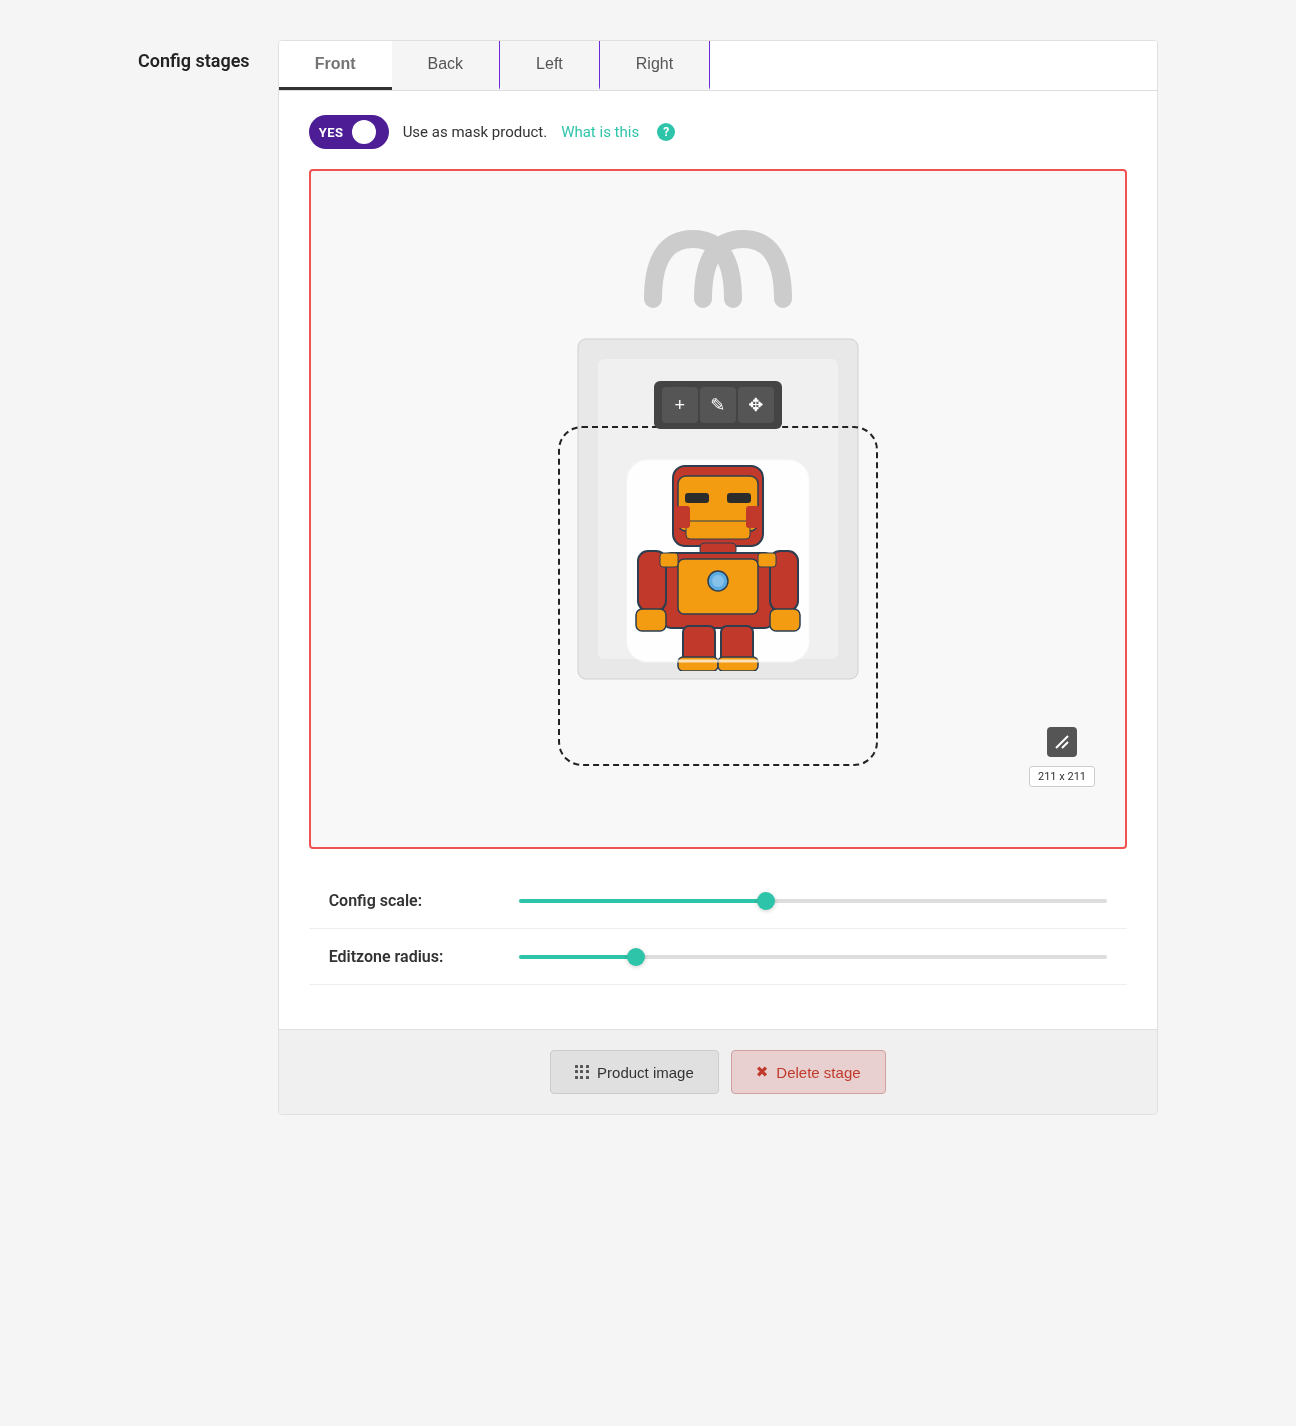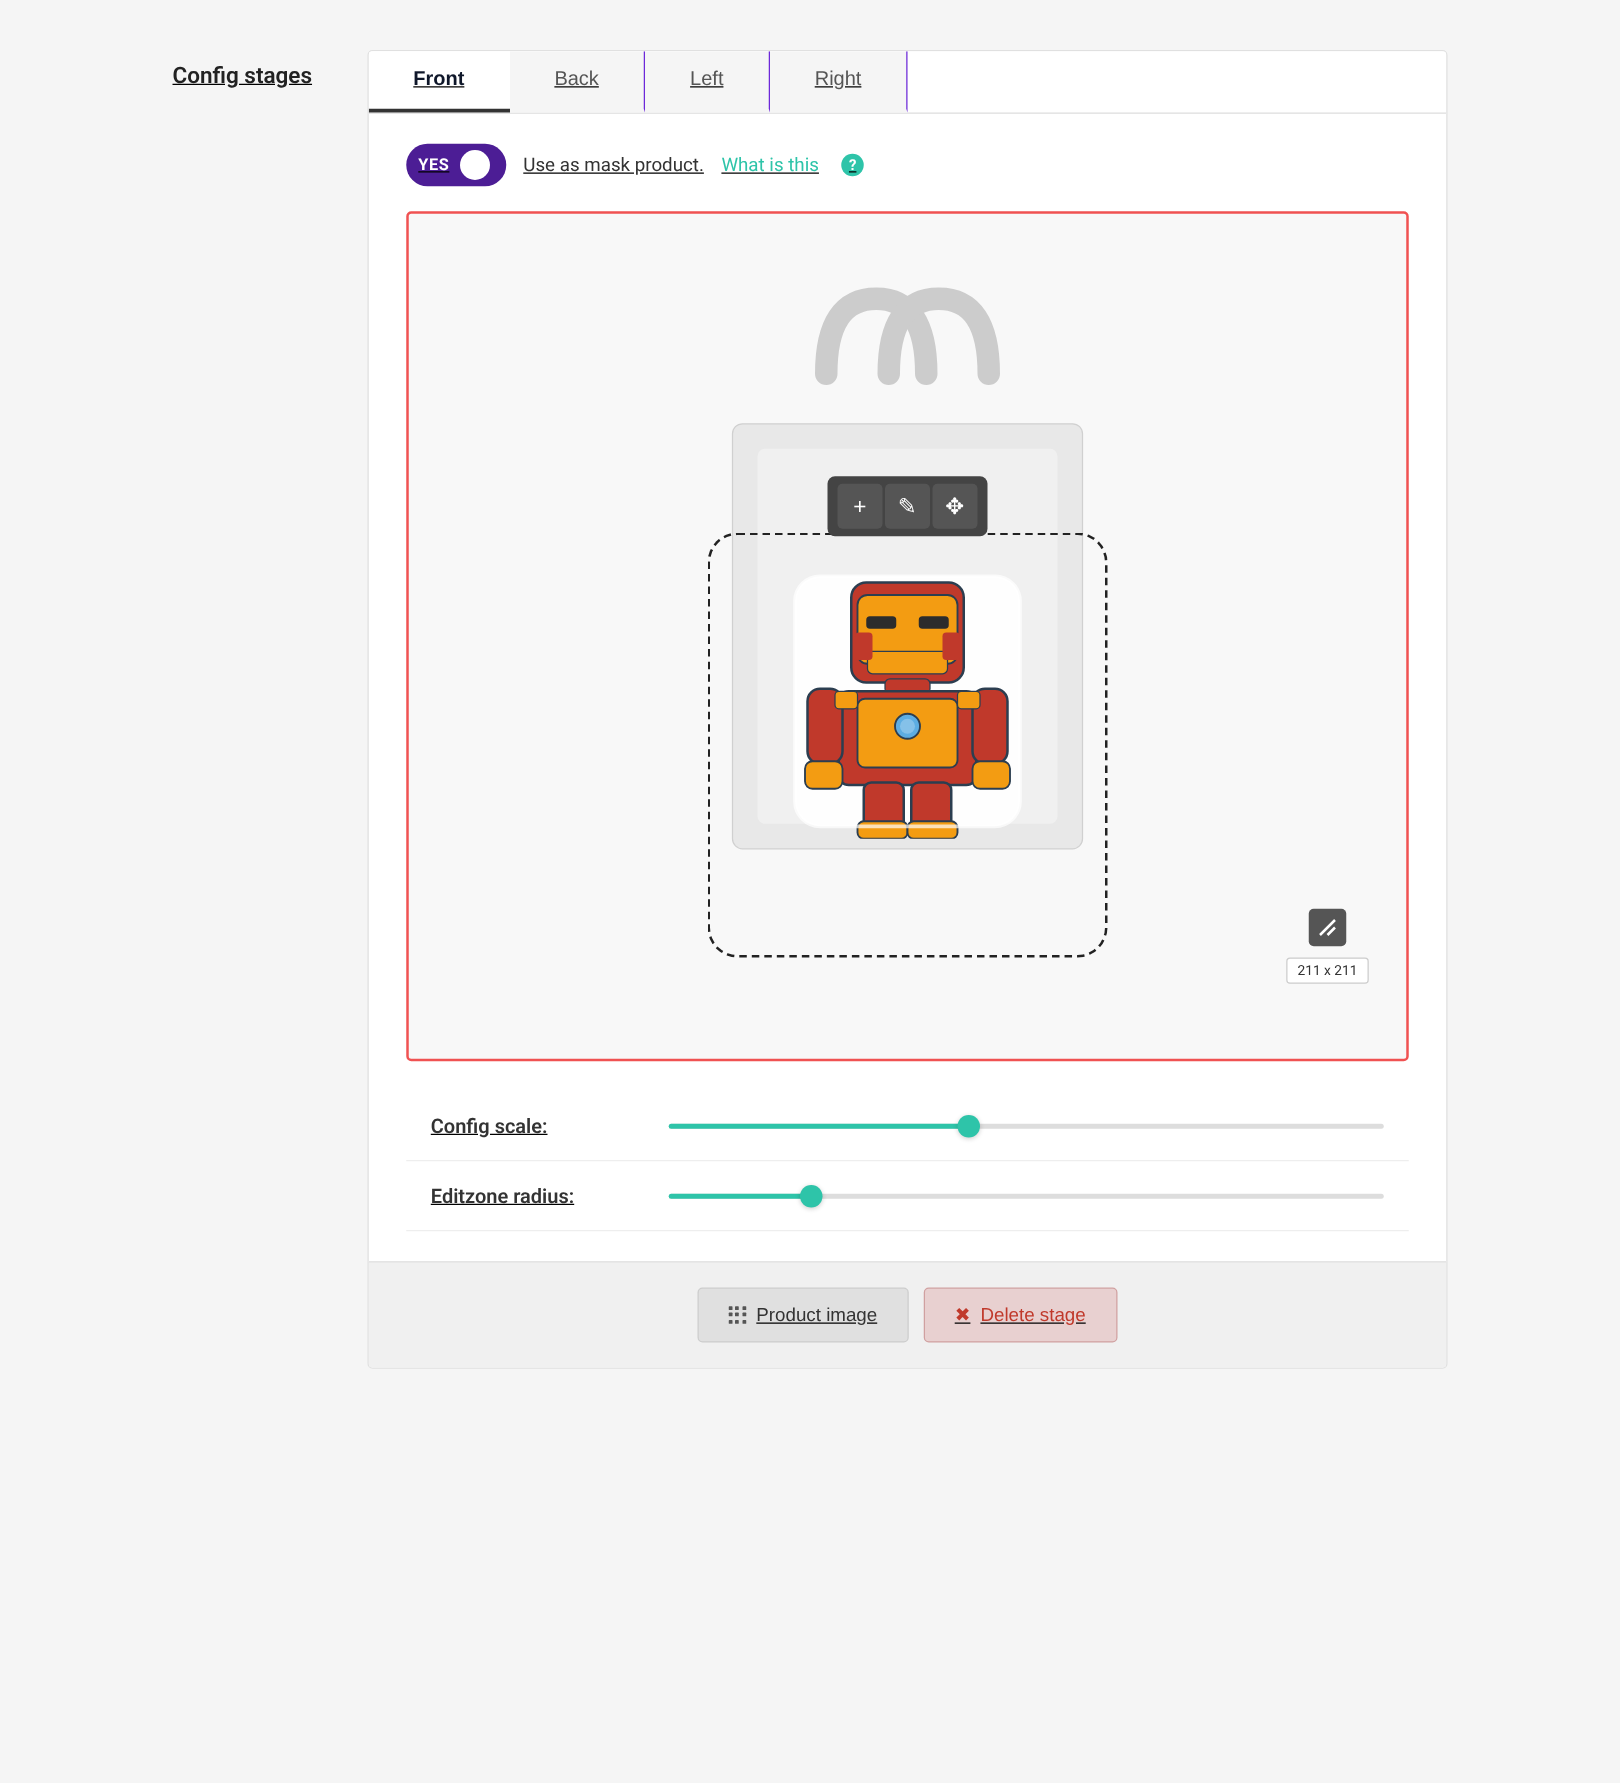--- a/index.html
+++ b/index.html
@@ -8,24 +8,23 @@
       background: #f5f5f5;
       display: flex;
       justify-content: center;
       align-items: flex-start;
       padding: 20px;
       min-height: 1426px;
     }
 
     .page-wrapper {
       display: flex;
-      gap: 44px;
+      gap: 28px;
       width: 1060px;
       padding: 20px;
-      text-decoration: underline;
     }
 
     .config-stages-label {
       font-size: 18px;
       font-weight: 600;
       color: #222;
       white-space: nowrap;
       padding-top: 10px;
     }
 
@@ -41,21 +40,21 @@
     .tabs {
       display: flex;
       border-bottom: 1px solid #ddd;
       background: #fff;
     }
 
     .tab {
       padding: 14px 36px;
       font-size: 16px;
       font-weight: 500;
-      color: #0f172a;
+      color: #737373;
       cursor: pointer;
       border: none;
       background: none;
       border-bottom: 3px solid transparent;
       transition: all 0.2s;
     }
 
     .tab.active {
       font-weight: 700;
       border-bottom: 3px solid #333;
@@ -274,20 +273,21 @@
     }
 
     
     .bottom-bar {
       background: #f0f0f0;
       padding: 20px 30px;
       display: flex;
       gap: 12px;
       justify-content: center;
       border-top: 1px solid #e0e0e0;
+      margin-top: 20px;
     }
 
     .btn-product-image {
       background: #e0e0e0;
       border: 1px solid #ccc;
       border-radius: 4px;
       padding: 12px 24px;
       font-size: 15px;
       color: #333;
       cursor: pointer;

